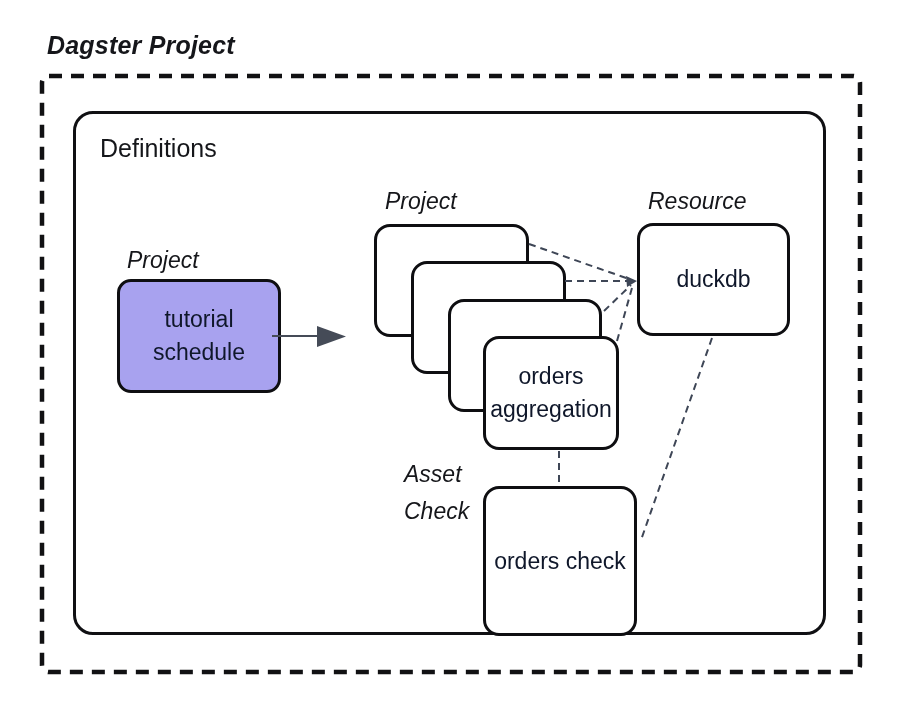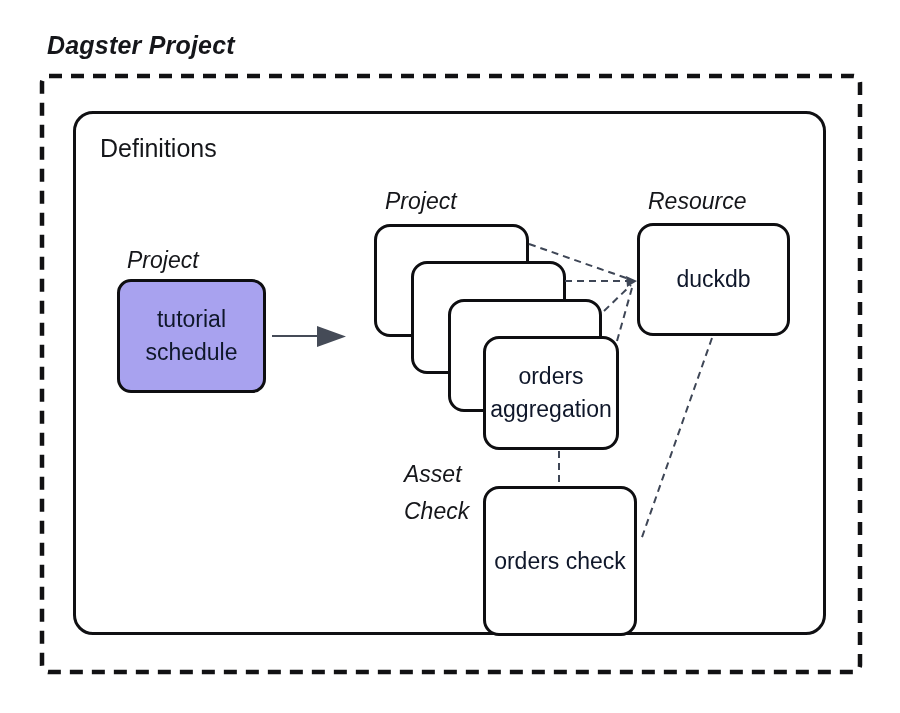--- a/index.html
+++ b/index.html
@@ -65,21 +65,21 @@
 <div class="canvas">
 
   <div class="abs diagram-title" style="left:47px; top:31px;">Dagster Project</div>
 
   <div class="abs inner-box" style="left:73px; top:111px; width:753px; height:524px;"></div>
 
   <div class="abs container-label" style="left:100px; top:134px;">Definitions</div>
 
   <div class="abs section-label" style="left:127px; top:242px;">Project</div>
 
-  <div class="abs node schedule" style="left: 117px; top: 279px; width: 149px; height: 114px; background: rgb(168, 162, 239);">
+  <div class="abs node schedule" style="left: 117px; top: 279px; width: 164px; height: 114px; background: rgb(168, 162, 239);">
     <span class="node-text">tutorial schedule</span>
   </div>
 
   <div class="abs section-label" style="left:385px; top:183px;">Project</div>
 
   <div class="abs node z1" style="left:374px; top:224px; width:155px; height:113px;"></div>
   <div class="abs node z2" style="left:411px; top:261px; width:155px; height:113px;"></div>
   <div class="abs node z3" style="left:448px; top:299px; width:154px; height:113px;"></div>
   <div class="abs node z4" style="left:483px; top:336px; width:136px; height:114px;">
     <span class="node-text">orders aggregation</span>

